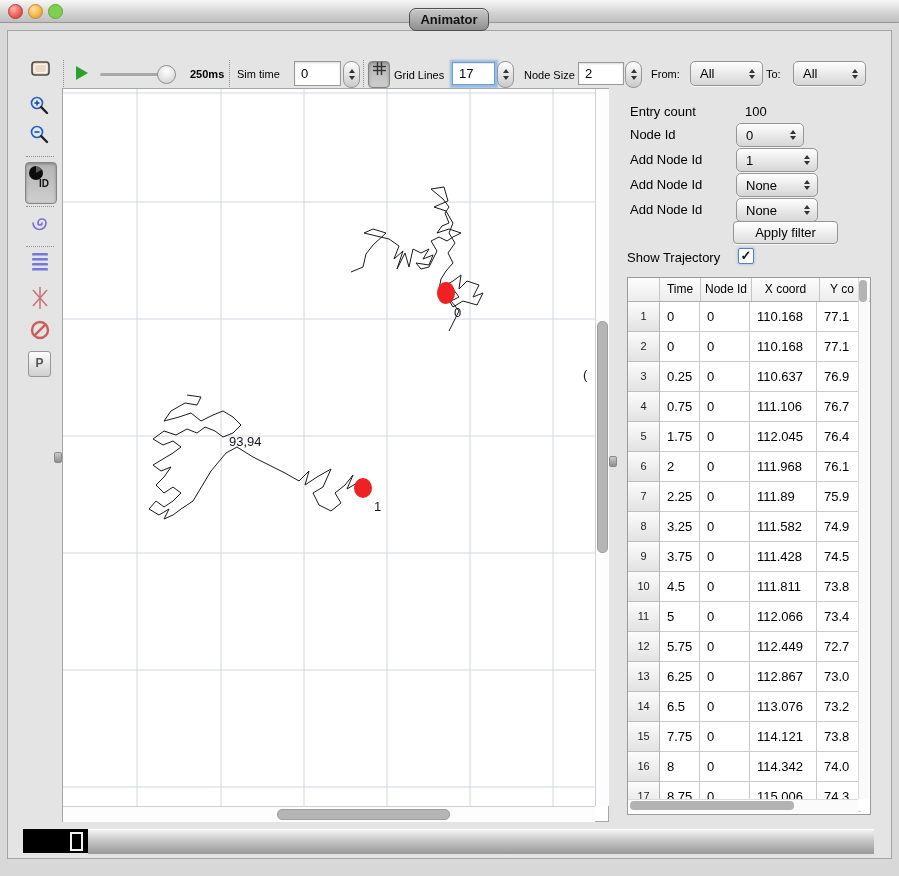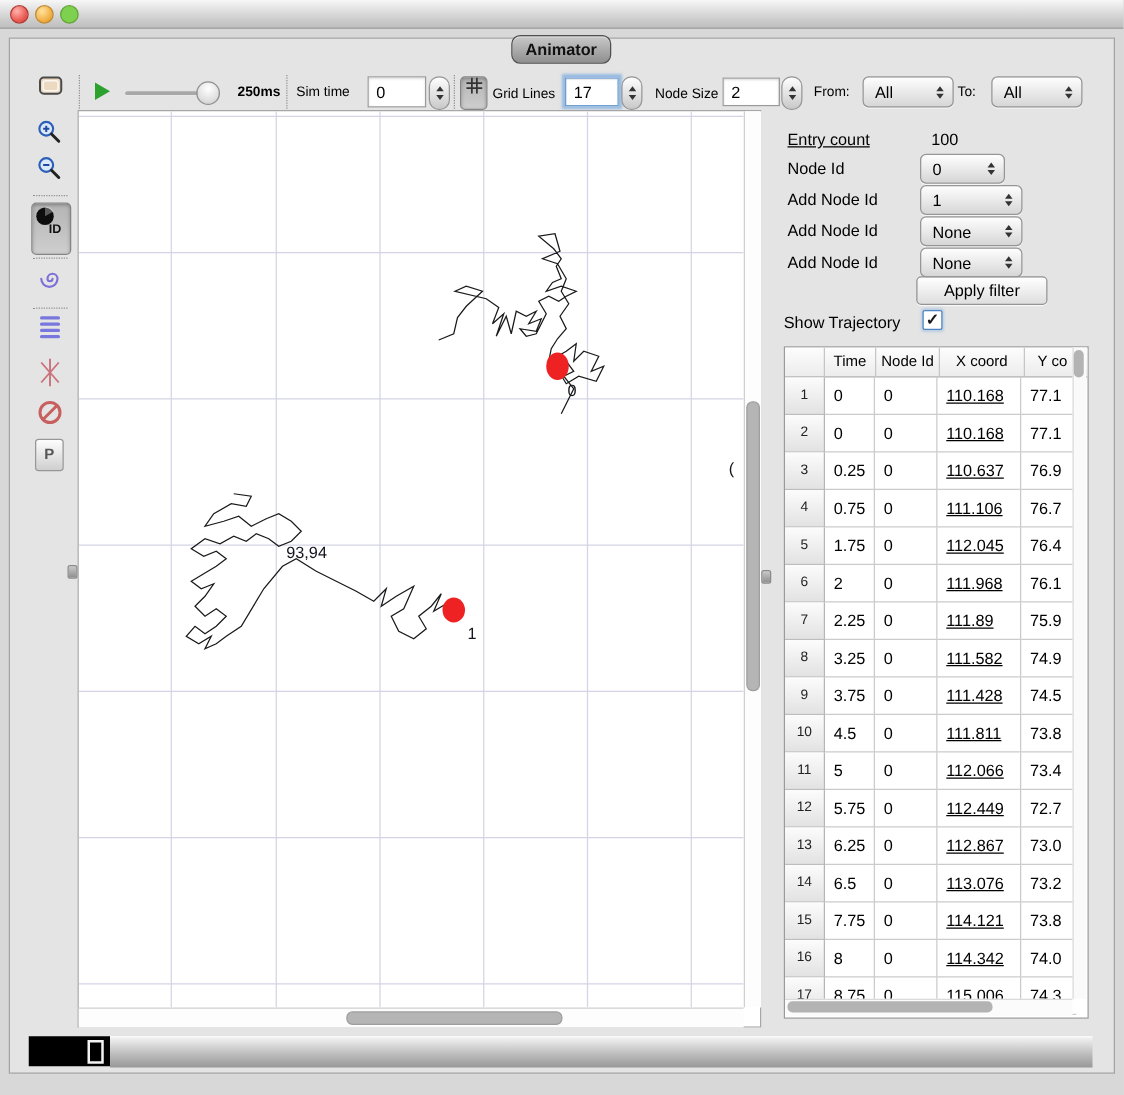--- a/index.html
+++ b/index.html
@@ -8,21 +8,21 @@
   .abs{position:absolute;}
 
   
   .titlebar{left:0;top:0;width:899px;height:22px;
     background:linear-gradient(#f7f7f7,#cdcdcd 70%,#bfbfbf);border-bottom:1px solid #969696;}
   .tl{top:4px;width:13px;height:13px;border-radius:50%;}
   .tl.red{left:8px;background:radial-gradient(circle at 35% 30%,#ffb3ac,#ea5d55 60%,#c8403a);border:1px solid #b23a33;}
   .tl.yellow{left:28px;background:radial-gradient(circle at 35% 30%,#ffe2a0,#f2b246 60%,#d4912f);border:1px solid #c08a2e;}
   .tl.green{left:48px;background:radial-gradient(circle at 35% 30%,#c5f2a2,#7ed04f 60%,#5daa35;);border:1px solid #64a437;background-color:#7ed04f;}
   .frame{left:7px;top:30px;width:883px;height:827px;border:1px solid #a3a3a3;background:#e4e4e4;}
-  .doctab{left:409px;top:28px;width:78px;height:21px;border:1.5px solid #4f4f4f;border-radius:7px;
+  .doctab{left:409px;top:8px;width:78px;height:21px;border:1.5px solid #4f4f4f;border-radius:7px;
     background:linear-gradient(#c9c9c9,#8f8f8f);box-shadow:inset 0 1px 0 rgba(255,255,255,.4);
     text-align:center;line-height:21px;font-size:13px;font-weight:bold;color:#111;}
 
   
   .vsep{border-left:1px dotted #909090;height:27px;width:0;}
   .hsep{border-top:1px dotted #909090;width:28px;height:0;}
   .toolbtn{border-radius:4px;display:flex;justify-content:center;}
   .toolbtn.pressed{background:linear-gradient(#b4b4b4,#cecece);border:1px solid #858585;
     box-shadow:inset 0 1px 3px rgba(0,0,0,.3);}
   .lbl13{font-size:11px;line-height:14px;white-space:nowrap;}
@@ -67,21 +67,21 @@
 
   
   .dtable{left:627px;top:277px;width:242px;height:536px;border:1px solid #9a9a9a;background:#fff;overflow:hidden;}
   .thead{display:flex;height:23px;background:linear-gradient(#fdfdfd,#ececec);border-bottom:1px solid #aeaeae;}
   .thead .hc{font-size:12px;text-align:center;line-height:23px;border-right:1px solid #c6c6c6;overflow:hidden;white-space:nowrap;}
   .trow{display:flex;height:30px;}
   .trow .rn{width:31px;background:linear-gradient(#fcfcfc,#e2e2e2);border-right:1px solid #b5b5b5;
     border-bottom:1px solid #bdbdbd;font-size:11px;color:#222;text-align:center;line-height:29px;}
   .trow .c{border-right:1px solid #cbcbcb;border-bottom:1px solid #cbcbcb;font-size:13px;line-height:29px;
     padding-left:7px;box-sizing:border-box;overflow:hidden;white-space:nowrap;}
-  .c.w1{width:40px;}.c.w2{width:50px;}.c.w3{width:67px;text-decoration:underline;}.c.w4{width:44px;border-right:none;}
+  .c.w1{width:40px;}.c.w2{width:50px;}.c.w3{width:67px;}.c.w4{width:44px;border-right:none;}
   .hc.w0{width:31px;}.hc.w1{width:40px;}.hc.w2{width:50px;}.hc.w3{width:67px;}.hc.w4{width:44px;border-right:none;}
   .tvscroll{left:858px;top:278px;width:10px;height:521px;background:#fafafa;border-left:1px solid #dadada;}
   .tvthumb{left:859px;top:280px;width:8px;height:22px;background:#b3b3b3;border-radius:4px;}
   .thscroll{left:628px;top:799px;width:230px;height:13px;background:#fbfbfb;border-top:1px solid #dadada;}
   .ththumb{left:630px;top:801px;width:164px;height:9px;background:#b3b3b3;border-radius:4px;}
 
   
   .lcd{left:23px;top:829px;width:65px;height:24px;background:#000;}
   .lcd-digit{position:absolute;left:47px;top:3px;width:9px;height:15px;border:2px solid #f2f2f2;}
   .groove{left:88px;top:829px;width:786px;height:24px;
@@ -249,21 +249,21 @@
     </svg>
     <div class="abs vscroll"></div>
     <div class="abs vthumb"></div>
     <div class="abs hscroll"></div>
     <div class="abs hthumb"></div>
     <div class="abs corner"></div>
   </div>
   <div class="abs dimple" style="left:54px;top:452px;"></div>
   <div class="abs dimple" style="left:609px;top:456px;"></div>
 
-  <div class="abs panel-lbl" style="left:630px;top:104px;text-decoration:underline;">Entry count</div>
+  <div class="abs panel-lbl" style="left:630px;top:104px;">Entry count</div>
   <div class="abs panel-lbl" style="left:745px;top:104px;">100</div>
 
   <div class="abs panel-lbl" style="left:630px;top:127px;">Node Id</div>
   <div class="abs combo" style="left:736px;top:123px;width:66px;height:22px;">
     <span class="val">0</span>
     <span class="arr">
         <i class="u"></i>
         <i class="d"></i>
       </span>
   </div>

